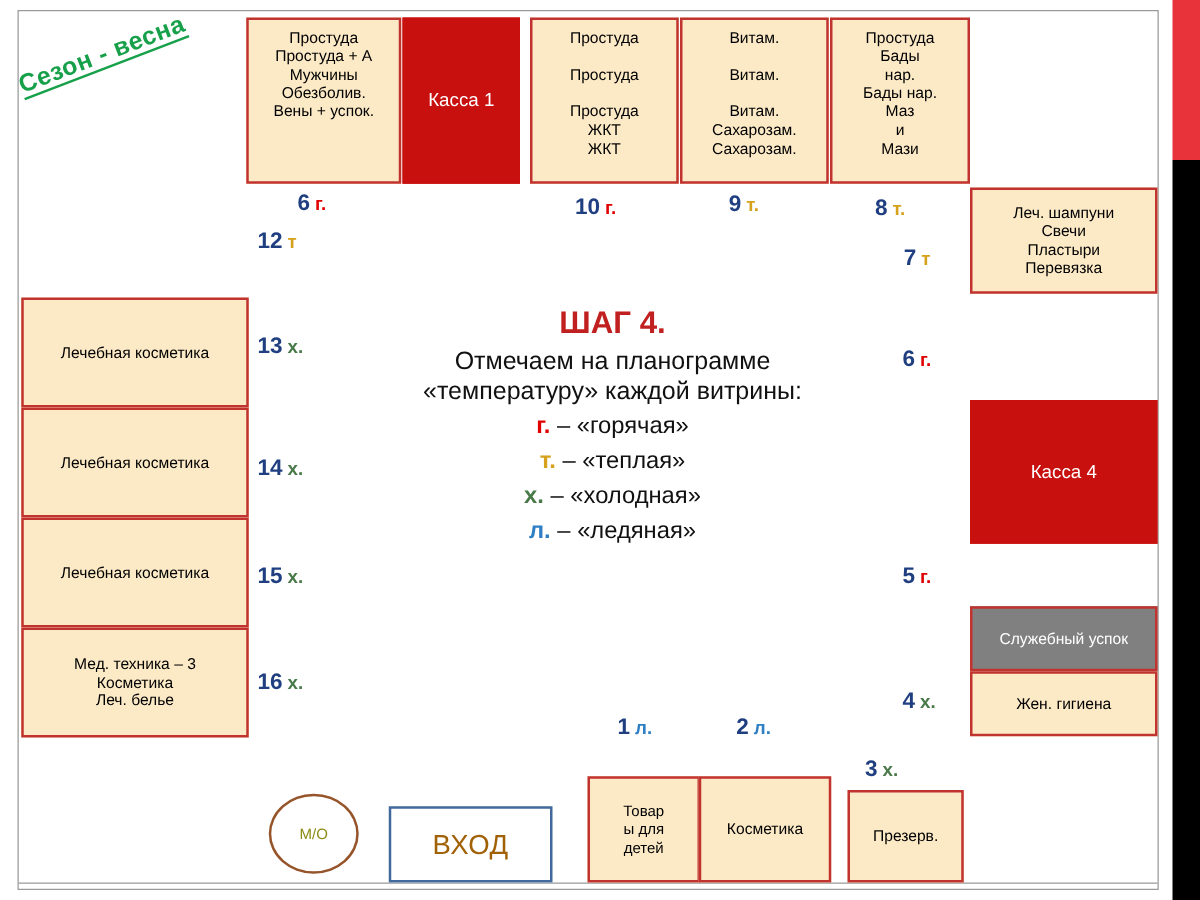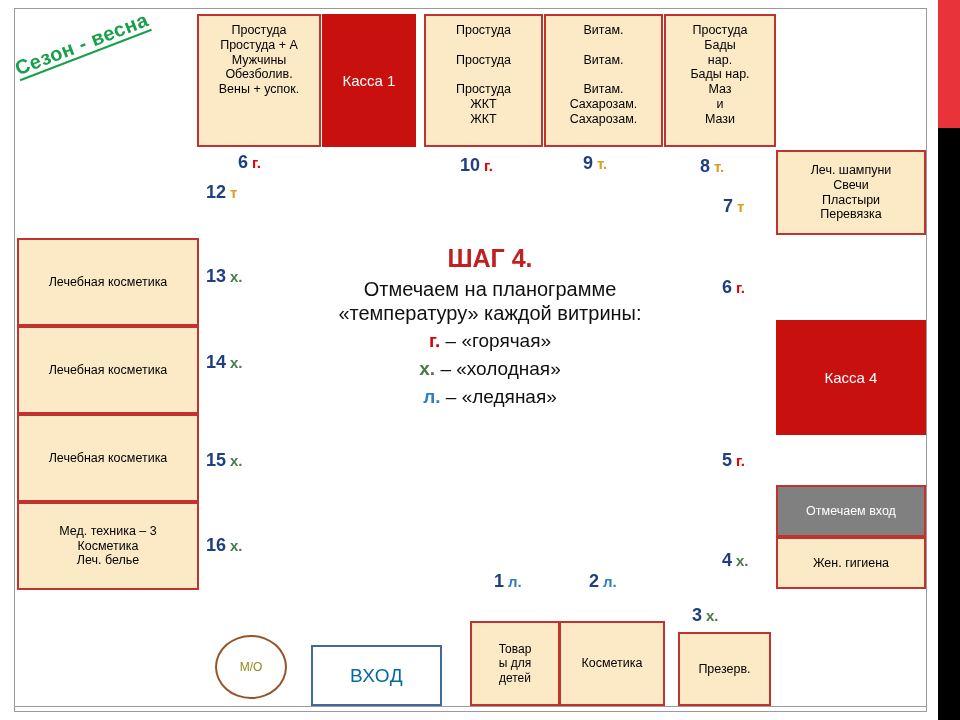--- a/index.html
+++ b/index.html
@@ -27,21 +27,21 @@
         overflow:visible;}
   .cell.kassa{background:#c8100f;border-color:#c8100f;color:#ffffff;font-size:15px;}
   .cell.sluzh{background:#808080;border-color:#c0332e;color:#ffffff;font-size:12.5px;}
   .cell .txt{width:100%;padding:0 3px;}
   .cell.overflowy{align-items:flex-start;padding-top:7px;}
   .cell.overflowy .txt{white-space:normal;}
 
   
   .vhod{position:absolute;box-sizing:border-box;background:#ffffff;
         border:2px solid #41699c;display:flex;align-items:center;justify-content:center;
-        color:#0369a1;font-size:19px;letter-spacing:.5px;}
+        color:#a16207;font-size:22px;letter-spacing:.5px;}
 
   
   .mo{position:absolute;box-sizing:border-box;border:2px solid #96542a;border-radius:50%;
       display:flex;align-items:center;justify-content:center;
       color:#8d8b13;font-size:12px;background:#fff;}
 
   
   .marker{position:absolute;font-size:18px;font-weight:bold;color:#1f3f80;white-space:nowrap;}
   .marker .t{margin-left:4px;font-size:15px;font-weight:bold;}
   .t.g{color:#e00000;}
@@ -112,21 +112,21 @@
     <div class="txt">Мед. техника – 3<br>Косметика<br>Леч. белье</div>
   </div>
 
   <div class="cell" style="left:776px;top:150px;width:150px;height:85px;">
     <div class="txt">Леч. шампуни<br>Свечи<br>Пластыри<br>Перевязка</div>
   </div>
   <div class="cell kassa" style="left:776px;top:320px;width:150px;height:115px;">
     <div class="txt">Касса 4</div>
   </div>
   <div class="cell sluzh" style="left:776px;top:485px;width:150px;height:52px;">
-    <div class="txt">Отмечаем  вход</div>
+    <div class="txt">Служебный  успок</div>
   </div>
   <div class="cell" style="left:776px;top:537px;width:150px;height:52px;">
     <div class="txt">Жен. гигиена</div>
   </div>
 
   <div class="cell" style="left:470px;top:621px;width:90px;height:85px;font-size:12px;">
     <div class="txt">Товар<br>ы  для<br>детей</div>
   </div>
   <div class="cell" style="left:559px;top:621px;width:106px;height:85px;">
     <div class="txt">Косметика</div>
@@ -147,41 +147,46 @@
     <div class="step">ШАГ 4.</div>
     <div class="line">Отмечаем на планограмме</div>
     <div class="line">«температуру» каждой витрины:</div>
 
     <div class="leg">
       <span class="key-g">г.</span>
       <span>–</span>
       <span>«горячая»</span>
     </div>
     <div class="leg">
+      <span class="key-t">т.</span>
+      <span>–</span>
+      <span>«теплая»</span>
+    </div>
+    <div class="leg">
       <span class="key-x">х.</span>
       <span>–</span>
       <span>«холодная»</span>
     </div>
     <div class="leg">
       <span class="key-l">л.</span>
       <span>–</span>
       <span>«ледяная»</span>
     </div>
   </div>
 
   <div class="marker" style="left:238px;top:152px;">
     <span>6</span><span class="t g">г.</span>
   </div>
   <div class="marker" style="left:206px;top:182px;">
     <span>12</span><span class="t tp">т</span>
   </div>
   <div class="marker" style="left:206px;top:266px;">
     <span>13</span><span class="t x">х.</span>
   </div>
-  <div class="marker" style="left:206px;top:352px;">
+  <div class="marker" style="left:206px;top:364px;">
     <span>14</span><span class="t x">х.</span>
   </div>
   <div class="marker" style="left:206px;top:450px;">
     <span>15</span><span class="t x">х.</span>
   </div>
   <div class="marker" style="left:206px;top:535px;">
     <span>16</span><span class="t x">х.</span>
   </div>
 
   <div class="marker" style="left:460px;top:155px;">

